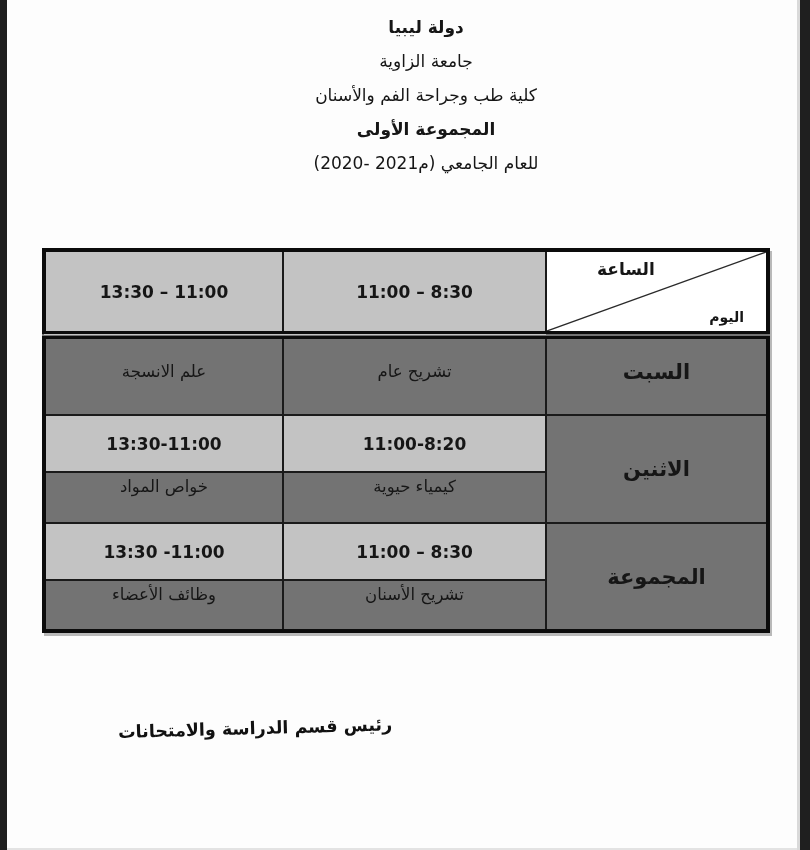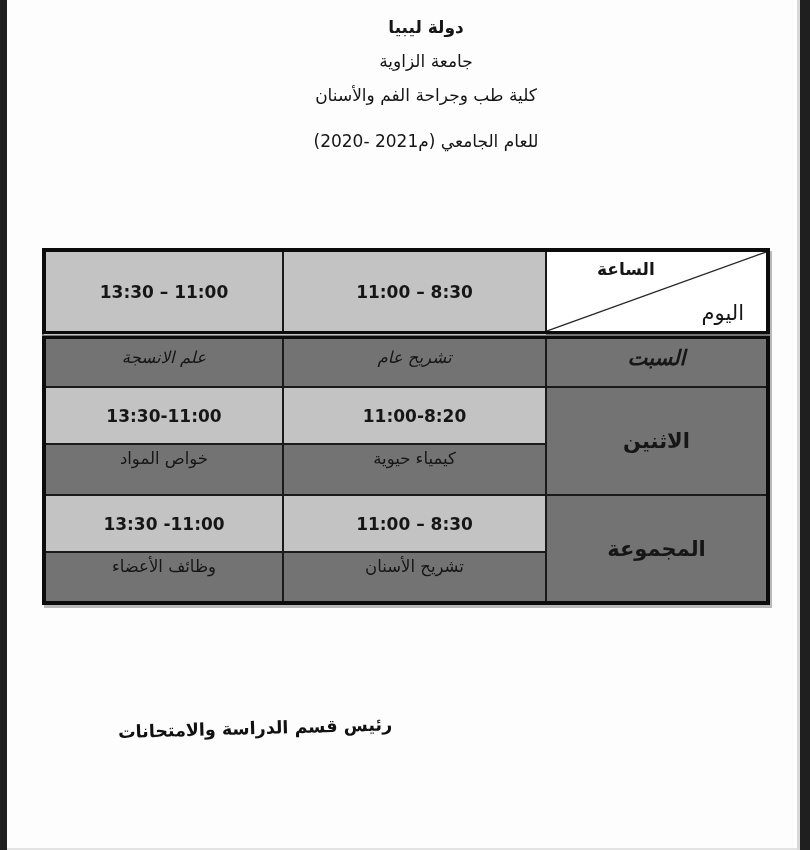--- a/index.html
+++ b/index.html
@@ -41,29 +41,29 @@
     border: 4px solid #0c0c0c;
     box-shadow: 2px 3px 0 0 #b9b9b9;
     background: #737373;
   }
   table.schedule td { border: 2px solid #1a1a1a; text-align: center; vertical-align: middle; }
   tr.head-row td { border-bottom: 8px double #0c0c0c; height: 85px; }
   td.gray { background: #c3c3c3; }
   td.time { font-weight: bold; font-size: 17px; direction: ltr; }
   td.subject { font-size: 16.5px; }
   td.day { font-weight: bold; font-size: 21px; }
-  tr.row-sat td { height: 52px; padding-bottom: 10px; font-style: italic; }
+  tr.row-sat td { height: 80px; padding-bottom: 10px; }
   tr.row-time td { height: 57px; }
   tr.row-sub td { height: 51px; padding-bottom: 22px; }
 
   
   td.corner { position: relative; background: #fff; padding: 0; }
   td.corner svg.diag { position: absolute; inset: 0; width: 100%; height: 100%; display: block; }
   .corner-time-label { position: absolute; top: 7px; left: 50px; font-weight: bold; font-size: 17px; }
-  .corner-day-label  { position: absolute; bottom: 6px; right: 22px; font-weight: normal; font-size: 21px; }
+  .corner-day-label  { position: absolute; bottom: 6px; right: 22px; font-weight: bold; font-size: 14px; }
 
   
   .signature {
     position: absolute; left: 118px; top: 722px;
     direction: rtl; font-weight: bold; font-size: 17.5px;
     transform: rotate(-1.6deg); transform-origin: left center;
     color: #111;
   }
 </style>
 </head>
@@ -72,20 +72,21 @@
 <div class="scan-strip left"></div>
 <div class="scan-shadow"></div>
 <div class="scan-strip right"></div>
 <div class="scan-bottom"></div>
 
 <div class="doc-header">
   <div class="line bold">دولة ليبيا</div>
   <div class="line">جامعة الزاوية</div>
   <div class="line">كلية طب وجراحة الفم والأسنان</div>
   <div class="title-row">
+    <span class="bold">المجموعة الأولى</span>
   </div>
   <div class="line year-line">
     <span>للعام الجامعي</span>
     <bdo dir="ltr">(2020- 2021م)</bdo>
   </div>
 </div>
 
 <table class="schedule">
   <colgroup>
     <col style="width:222px">

